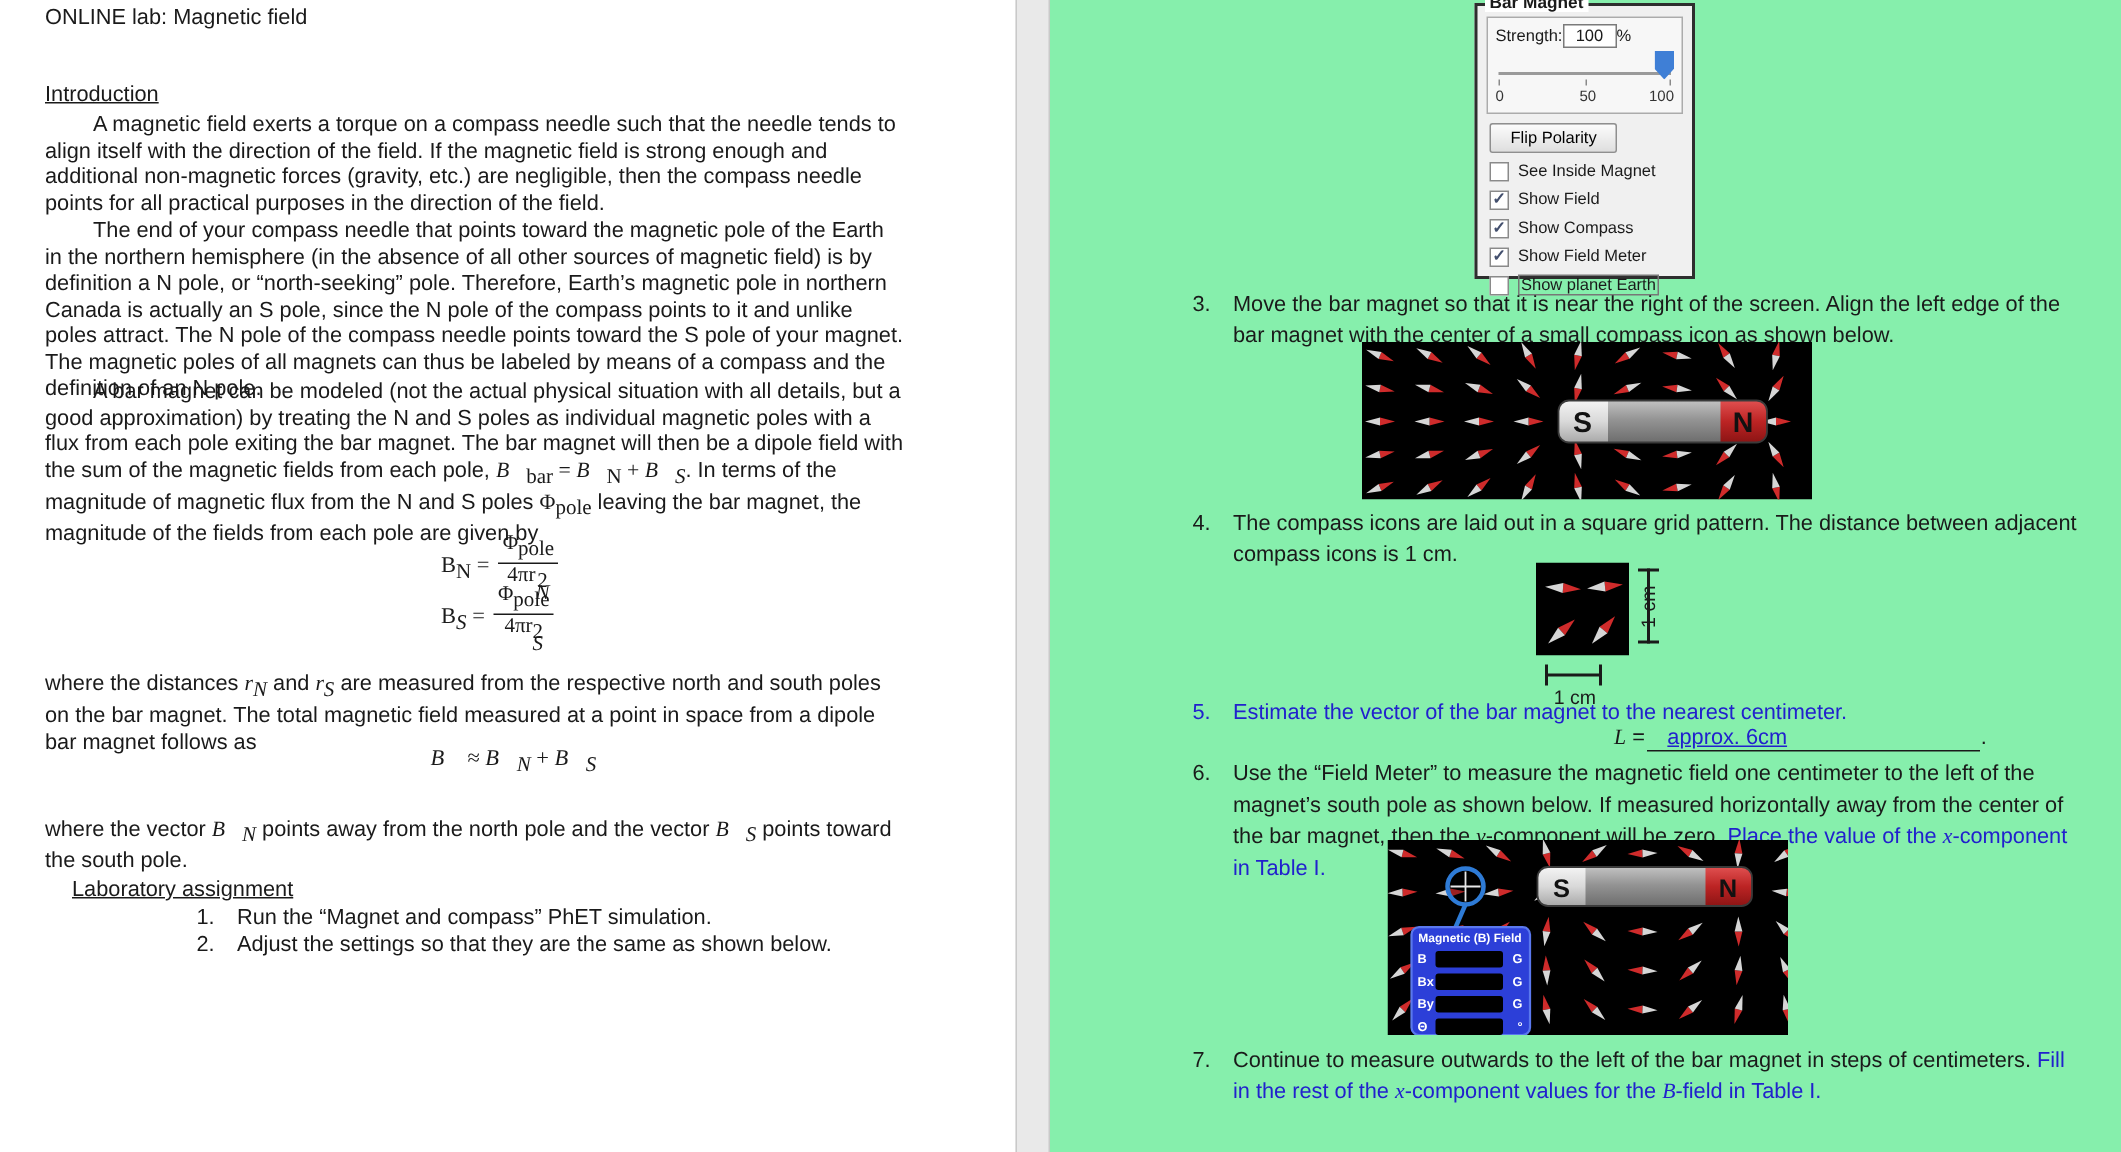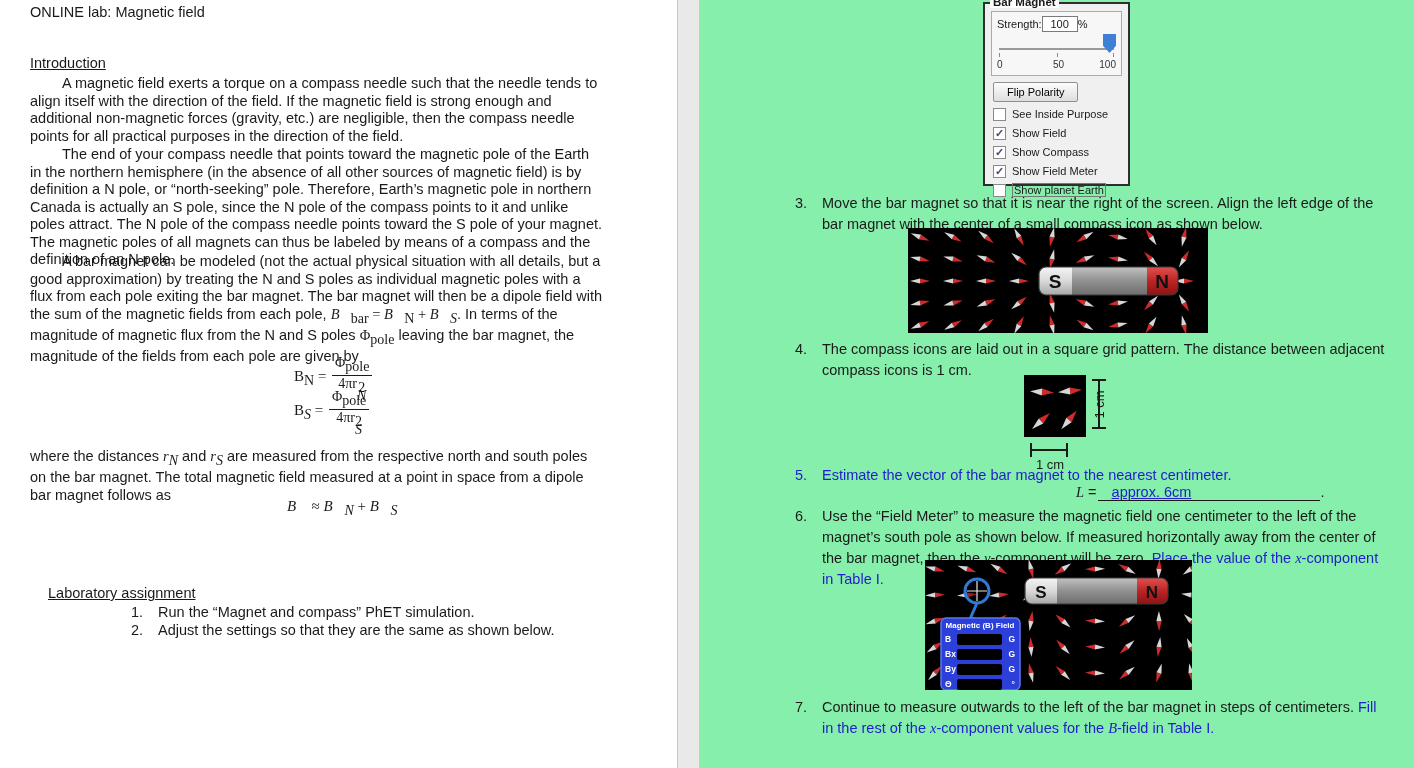--- a/index.html
+++ b/index.html
@@ -122,20 +122,23 @@
   </div>
 
   <div class="para noind" style="top:448px">
     <span>where the distances </span><span class="m">r</span><sub class="it">N</sub><span> and </span><span class="m">r</span><sub class="it">S</sub><span> are measured from the respective north and south poles on the bar magnet. The total magnetic field measured at a point in space from a dipole bar magnet follows as</span>
   </div>
 
   <div class="eq" style="left:287px;top:498px">
     <span class="m">B⃗</span><span> ≈ </span><span class="m">B⃗</span><sub class="it">N</sub><span> + </span><span class="m">B⃗</span><sub class="it">S</sub>
   </div>
 
+  <div class="para noind" style="top:545px">
+    <span>where the vector </span><span class="m">B⃗</span><sub class="it">N</sub><span> points away from the north pole and the vector </span><span class="m">B⃗</span><sub class="it">S</sub><span> points toward the south pole.</span>
+  </div>
 
   <div class="t-head abs" style="left:48px;top:585px">Laboratory assignment</div>
 
   <div class="list-item" style="left:131px;top:604px;width:480px">
     <span class="list-num">1.</span>
     <span style="padding-left:27px;display:block">Run the “Magnet and compass” PhET simulation.</span>
   </div>
   <div class="list-item" style="left:131px;top:622px;width:480px">
     <span class="list-num">2.</span>
     <span style="padding-left:27px;display:block">Adjust the settings so that they are the same as shown below.</span>
@@ -164,21 +167,21 @@
           <i style="right:2px"></i>
         <b style="left:0">0</b>
         <b style="left:47%">50</b>
         <b style="right:0">100</b>
       </div>
     </div>
     <button class="bm-btn">Flip Polarity</button>
 
     <div class="bm-check">
       <span class="cbox"></span>
-      <span class="cbox-label">See Inside Purpose</span>
+      <span class="cbox-label">See Inside Magnet</span>
     </div>
     <div class="bm-check">
       <span class="cbox">✓</span>
       <span class="cbox-label">Show Field</span>
     </div>
     <div class="bm-check">
       <span class="cbox">✓</span>
       <span class="cbox-label">Show Compass</span>
     </div>
     <div class="bm-check">

